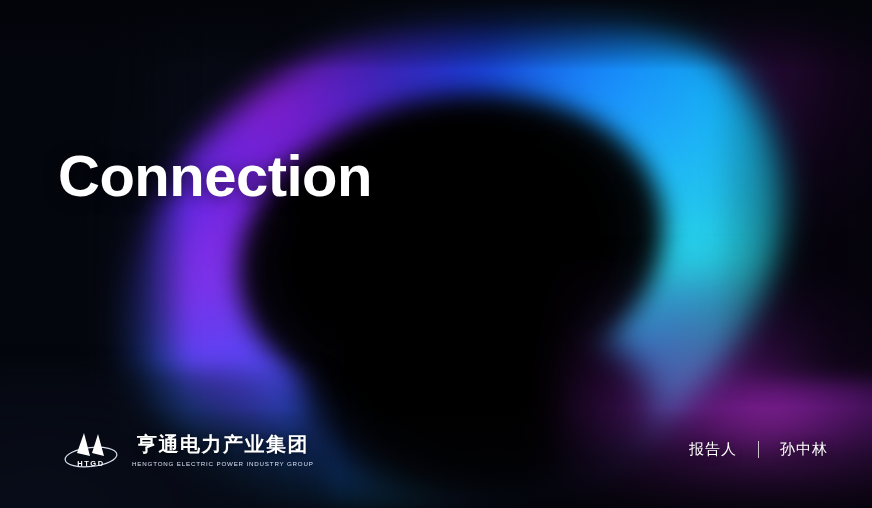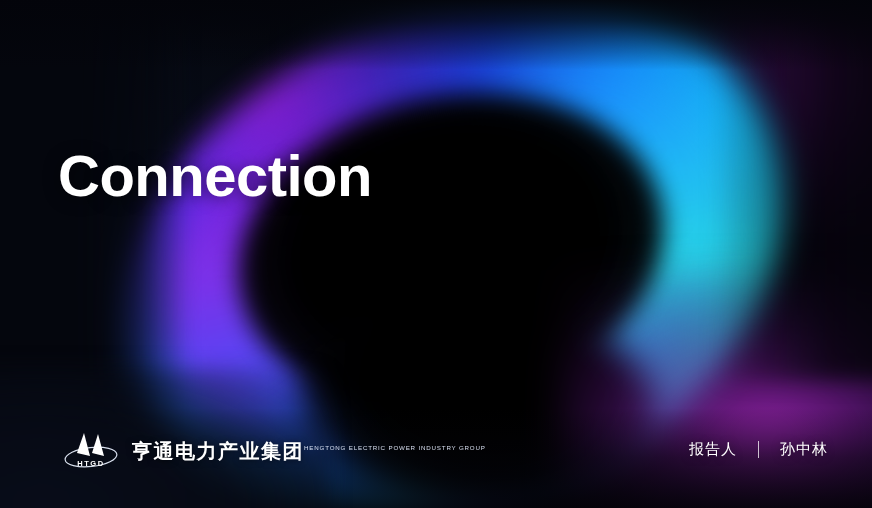--- a/index.html
+++ b/index.html
@@ -200,21 +200,21 @@
   }
   .headline .ln { display:block; }
 
   
   .logo-lockup {
     position:absolute;
     left: 62px; top: 428px;
     display:flex; align-items:center; gap: 12px;
   }
   .logo-mark { width: 58px; height: 46px; flex:0 0 auto; }
-  .logo-text { display:flex; flex-direction:row; justify-content:center; }
+  .logo-text { display:flex; flex-direction:column; justify-content:center;align-items:center; }
   .logo-cn {
     color:#ffffff;
     font-family:"Liberation Sans", sans-serif;
     font-weight:700;
     font-size:20px;
     letter-spacing: 1.5px;
     line-height: 23px;
     white-space:nowrap;
     text-shadow: 0 1px 6px rgba(0,0,0,.6);
   }

